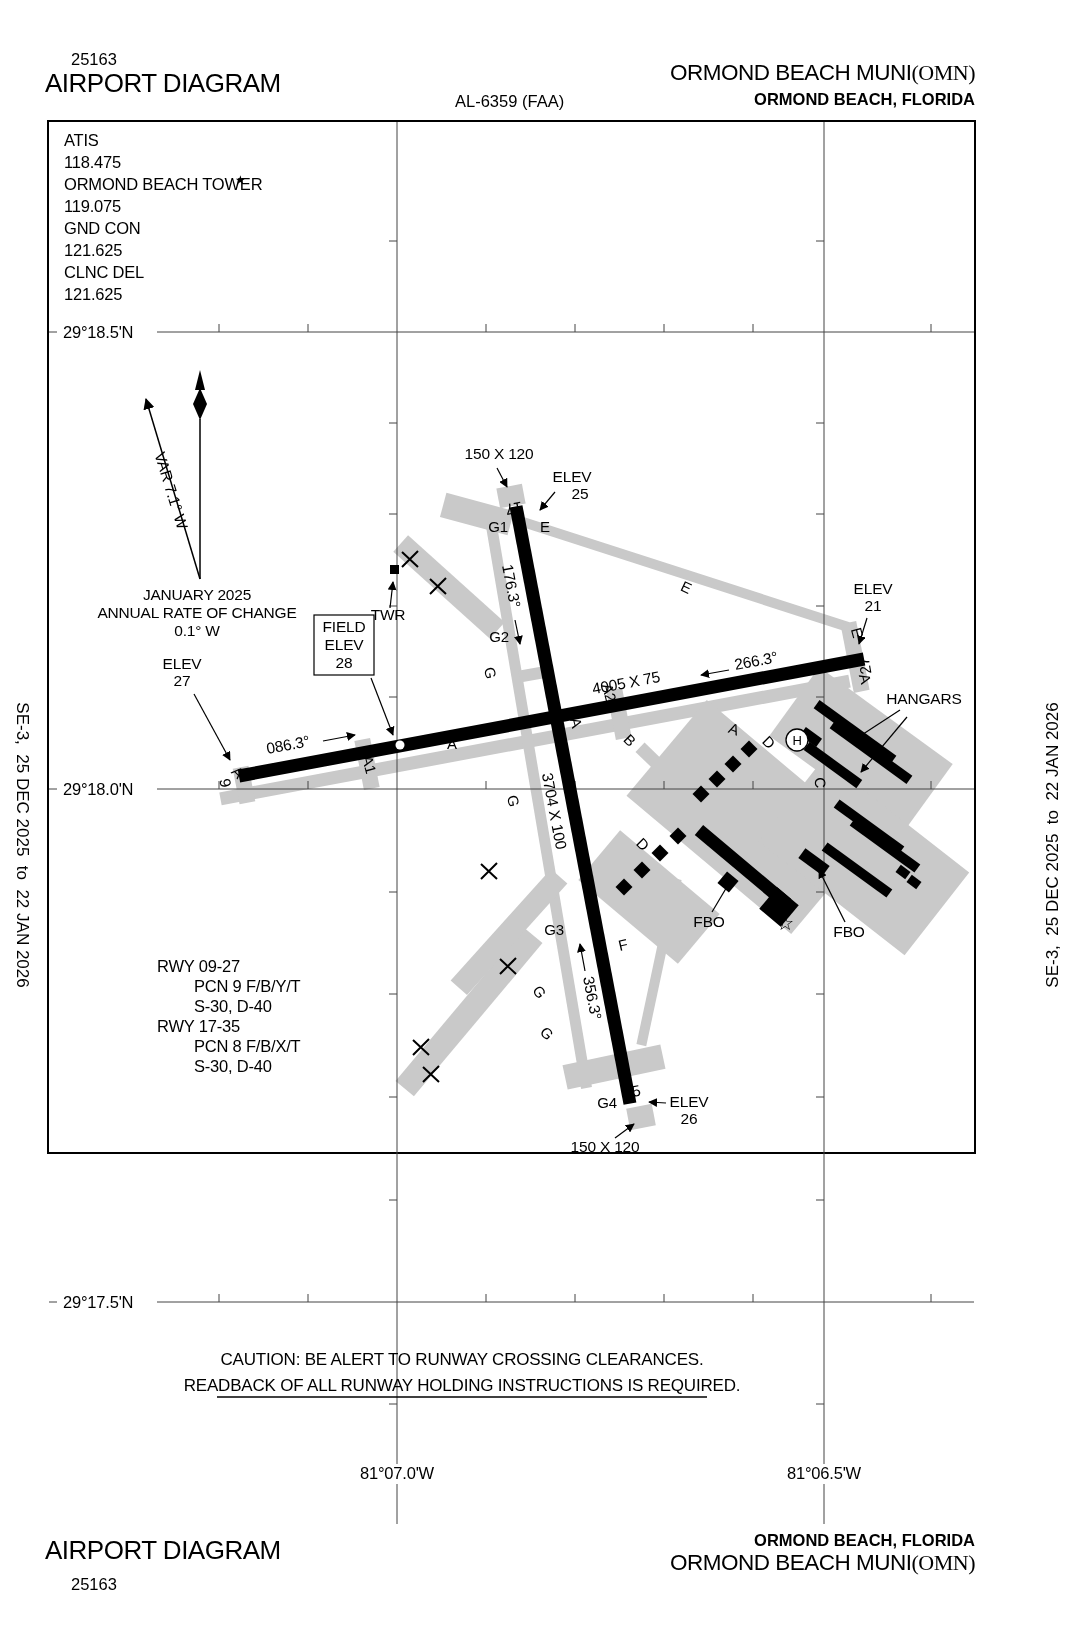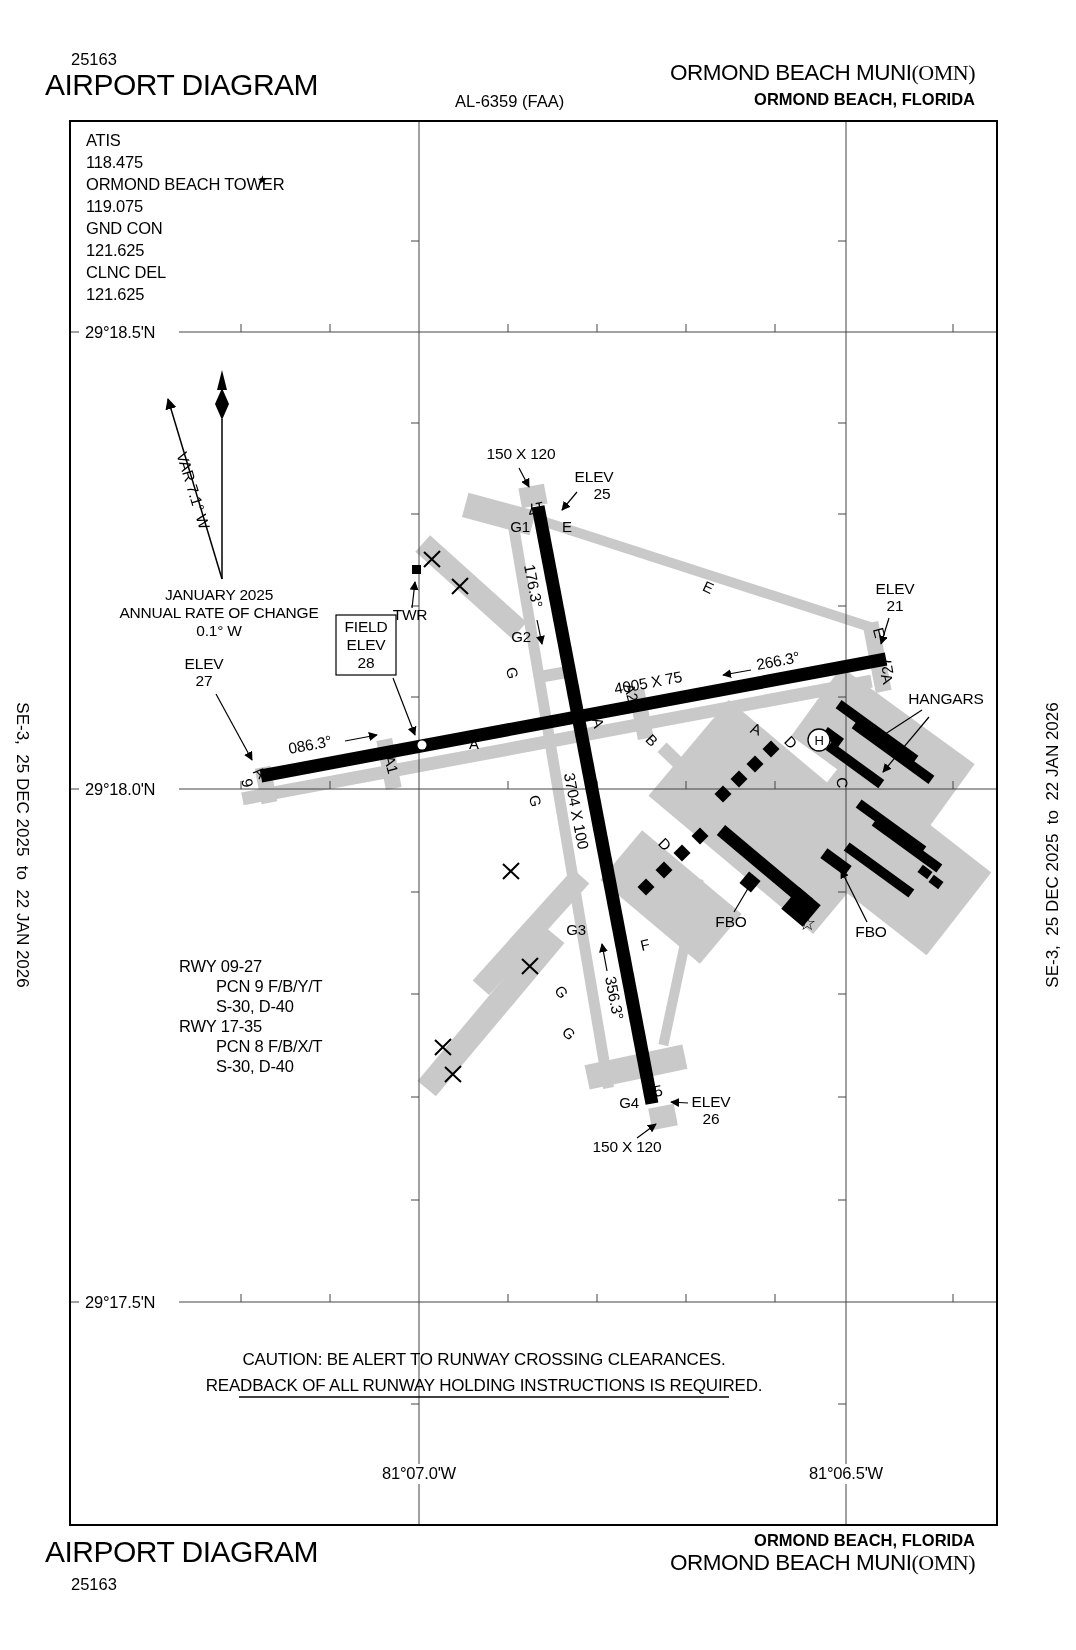--- a/index.html
+++ b/index.html
@@ -1,25 +1,25 @@
 <!DOCTYPE html>
 <html><head>
 <meta charset="utf-8">
 <style>
   html,body{margin:0;padding:0;background:#fff;}
   body{width:1076px;height:1650px;position:relative;font-family:"Liberation Sans",sans-serif;color:#000;overflow:hidden;}
   .abs{position:absolute;}
   .hdr-num{font-size:16.5px;margin-left:24px;}
-  .hdr-title{font-size:30px;letter-spacing:-0.5px;}
+  .hdr-title{font-size:26px;letter-spacing:-0.5px;}
   .hdr-al{font-size:16.5px;}
   .hdr-apt{font-size:22.5px;letter-spacing:-0.5px;white-space:nowrap;}
   .hdr-icao{font-family:"Liberation Serif",serif;font-size:22px;}
   .hdr-city{font-size:16.5px;font-weight:bold;}
   .r{}
-  #mapbox{left:47px;top:120px;width:929px;height:1406px;border:2px solid #000;box-sizing:border-box;margin-left:22px;}
+  #mapbox{left:47px;top:120px;width:929px;height:1034px;border:2px solid #000;box-sizing:border-box;}
   .side-text{font-size:17px;white-space:pre;transform-origin:center center;}
   svg text{font-family:"Liberation Sans",sans-serif;fill:#000;letter-spacing:-0.2px;}
   .t{font-size:15.5px;}
   .tw{font-size:15px;}
   .freq{font-size:16.5px;}
   .small{font-size:16.5px;}
   .mid{text-anchor:middle;}
 </style>
 </head>
 <body>

